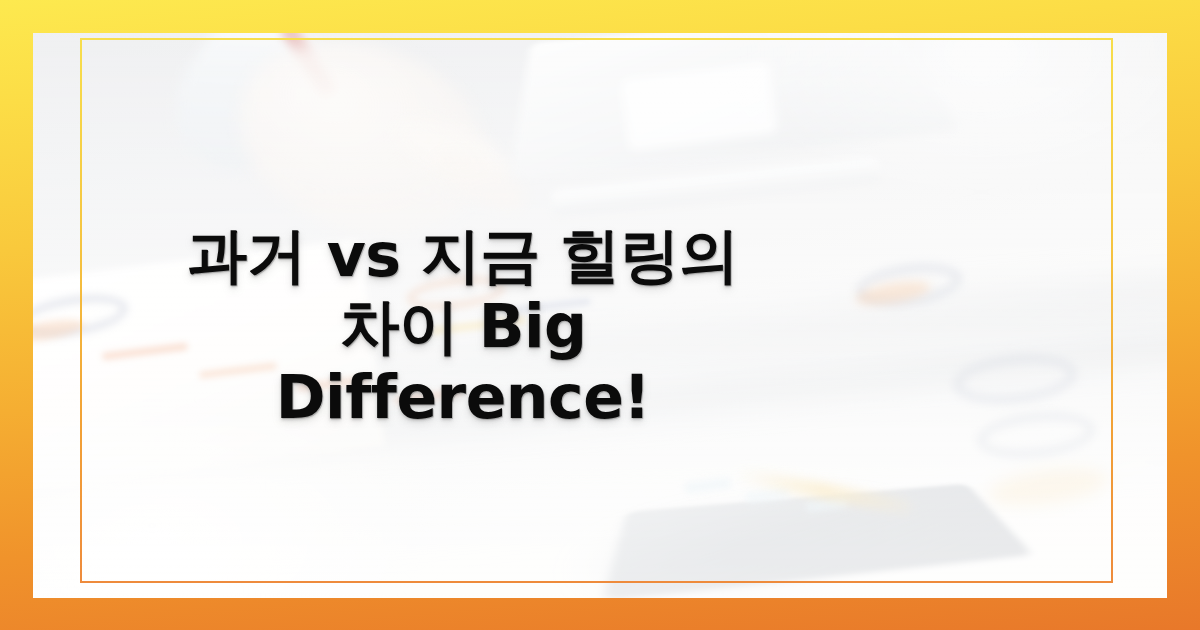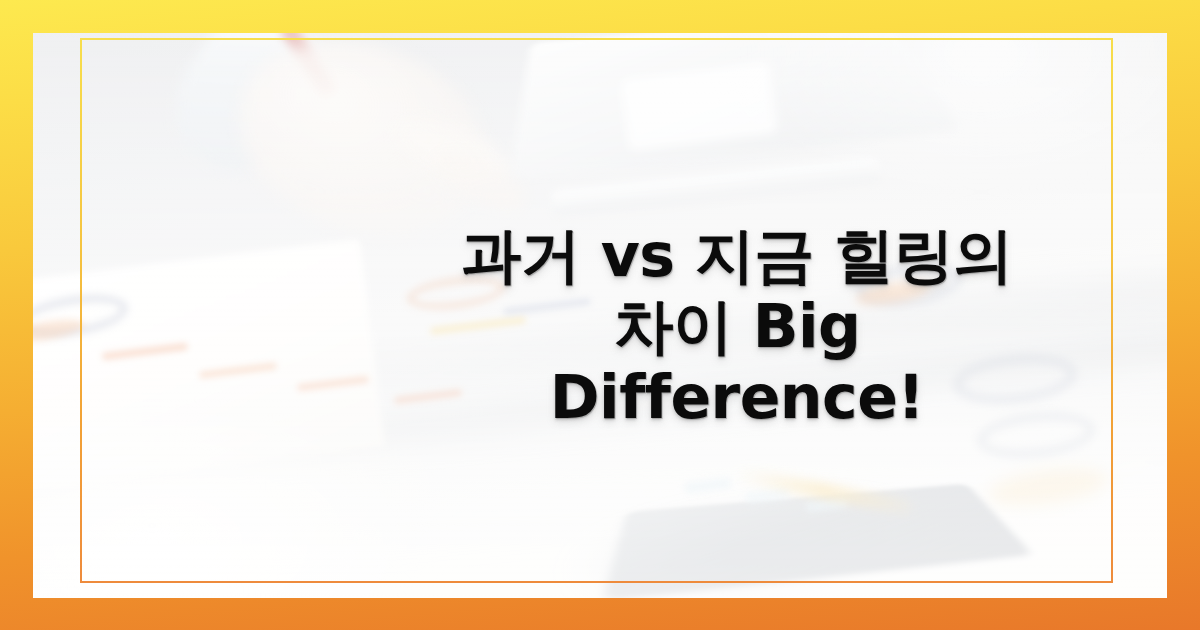--- a/index.html
+++ b/index.html
@@ -268,21 +268,21 @@
     right:0; top:0; width:2px; height:100%;
     background:linear-gradient(to bottom, #F7DE4C 0%, #F5C440 38%, #F2A236 70%, #EE8B3C 100%);
   }
 
   
   #title-block {
     position:absolute;
     left:0; right:0; top:0; bottom:0;
     display:flex;
     flex-direction:column;
-    align-items:flex-end;
+    align-items:flex-start;
     justify-content:center;
     padding:0 110px;
     padding-top:22px;
   }
   #headline {
     font-family:"DejaVu Sans", sans-serif;
     font-weight:700;
     font-size:60px;
     line-height:1.18;
     letter-spacing:-0.5px;

